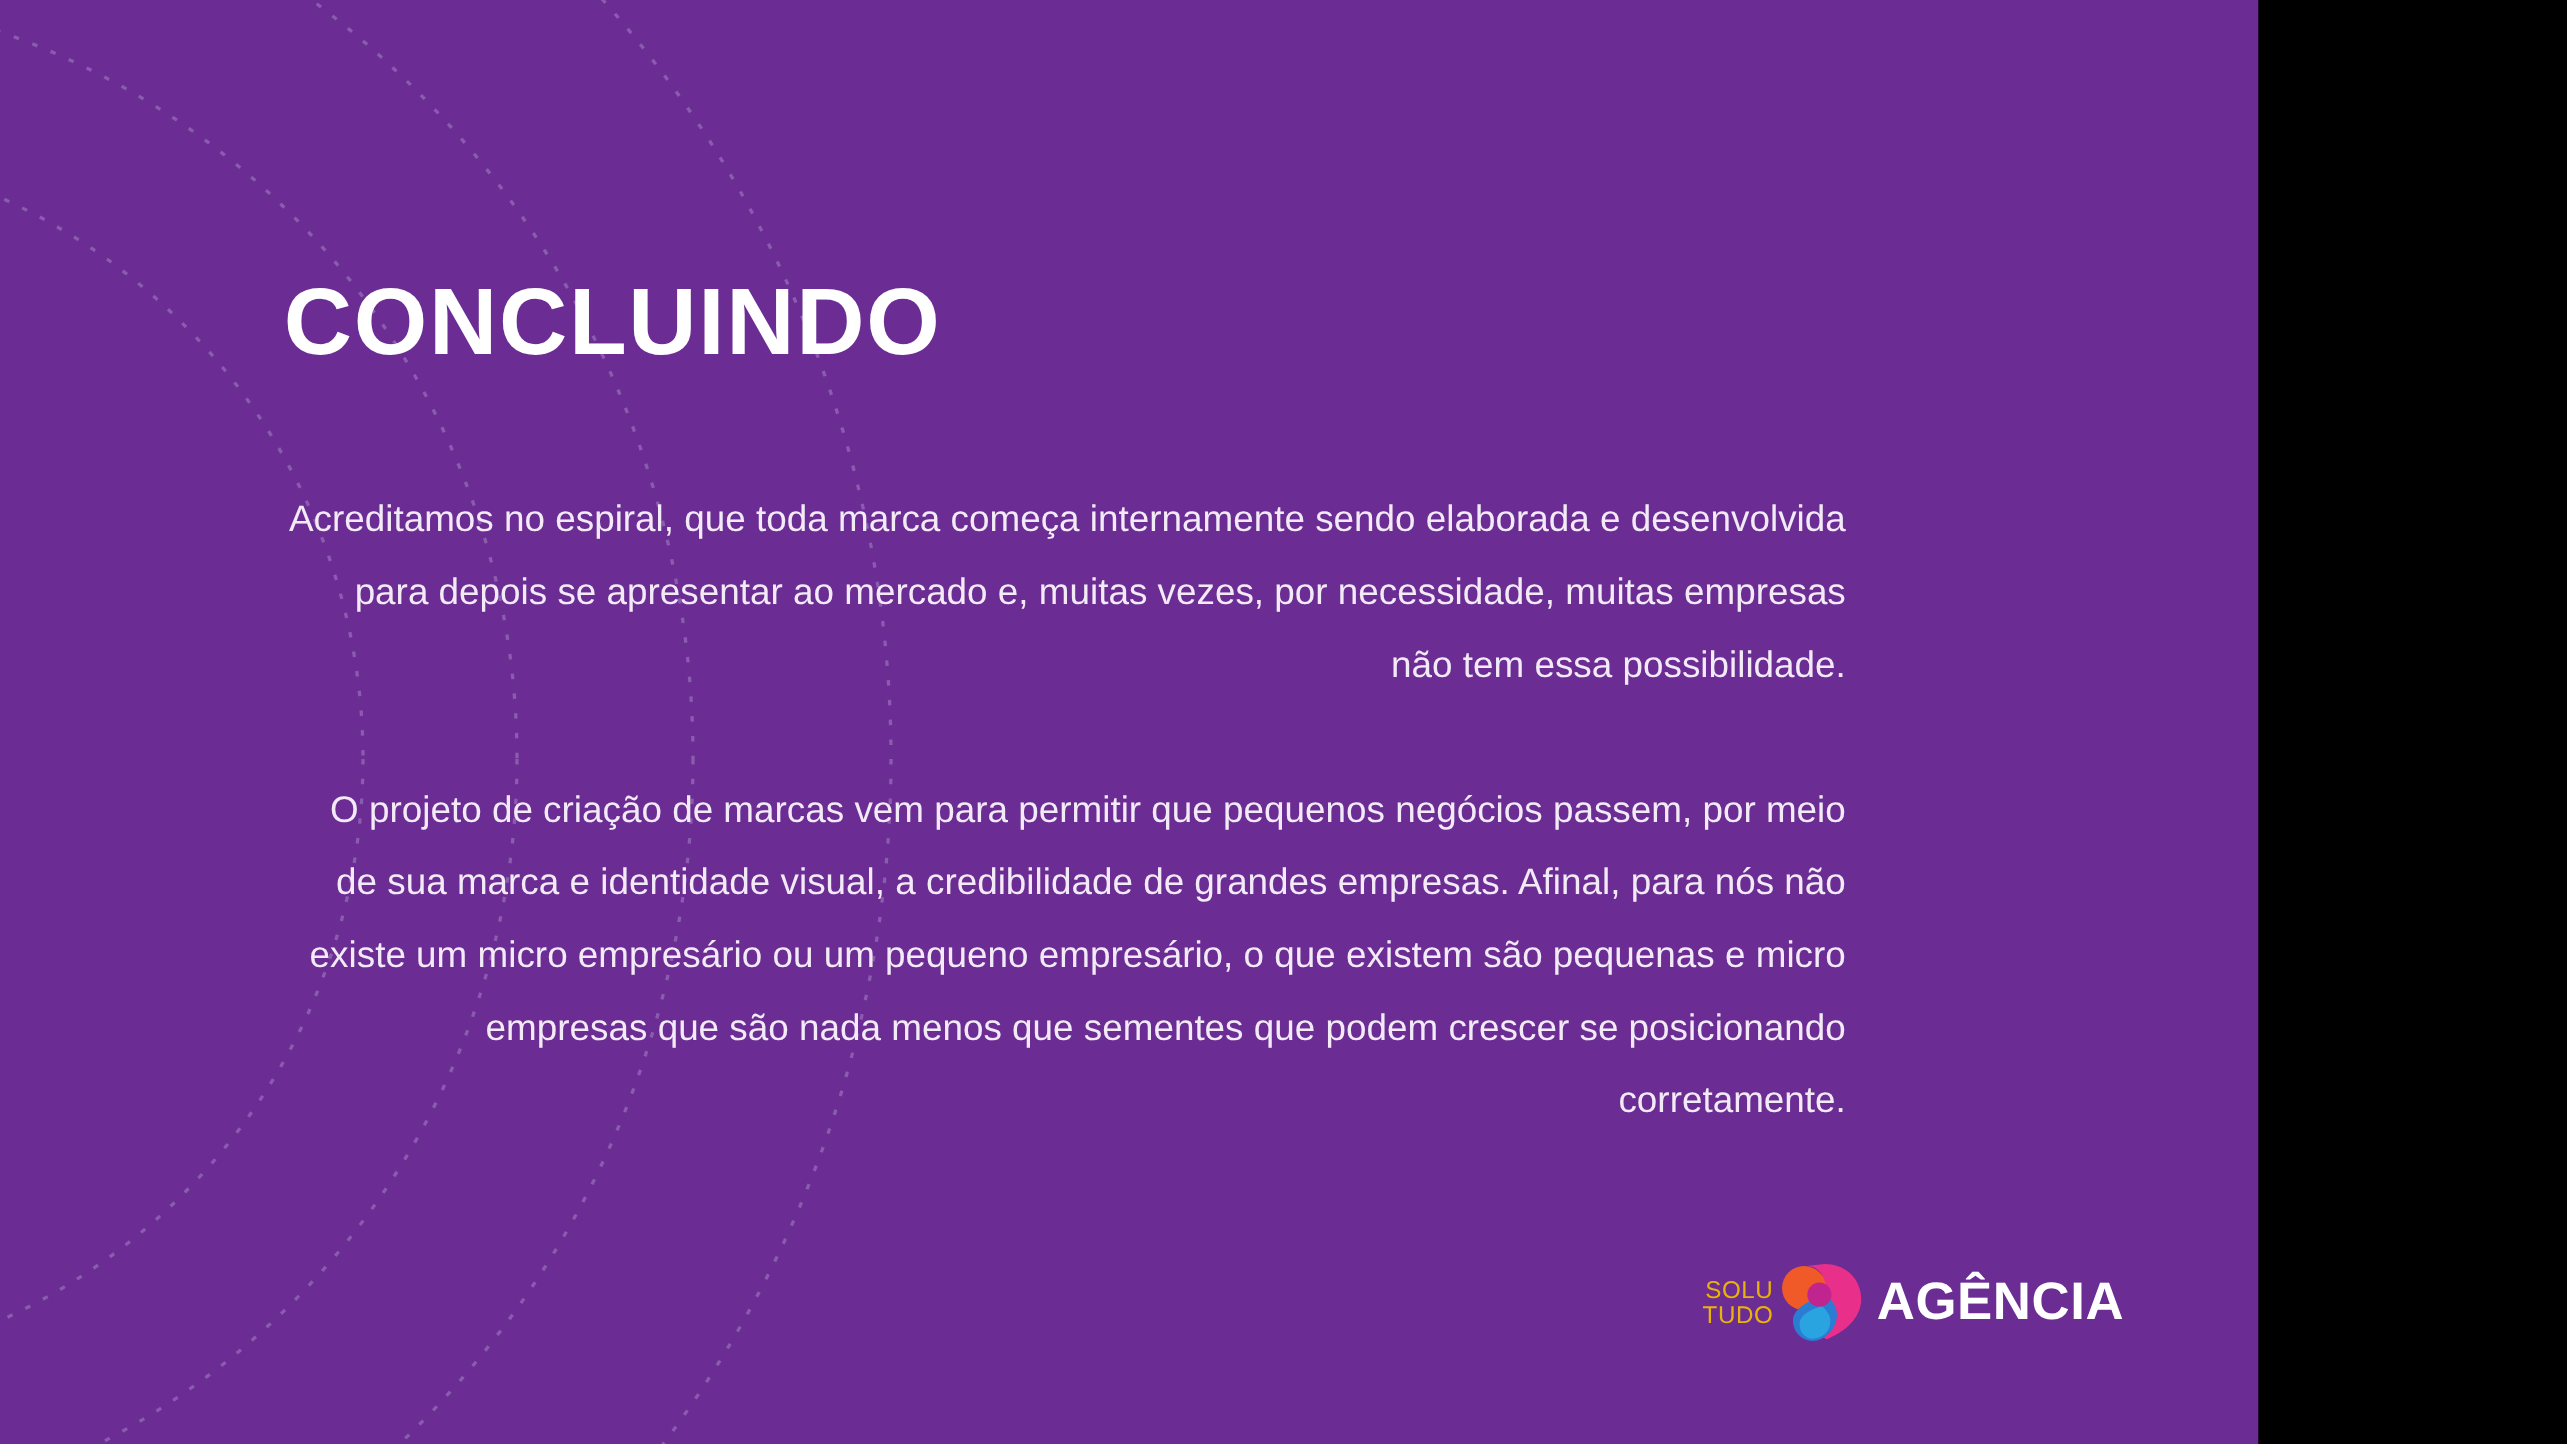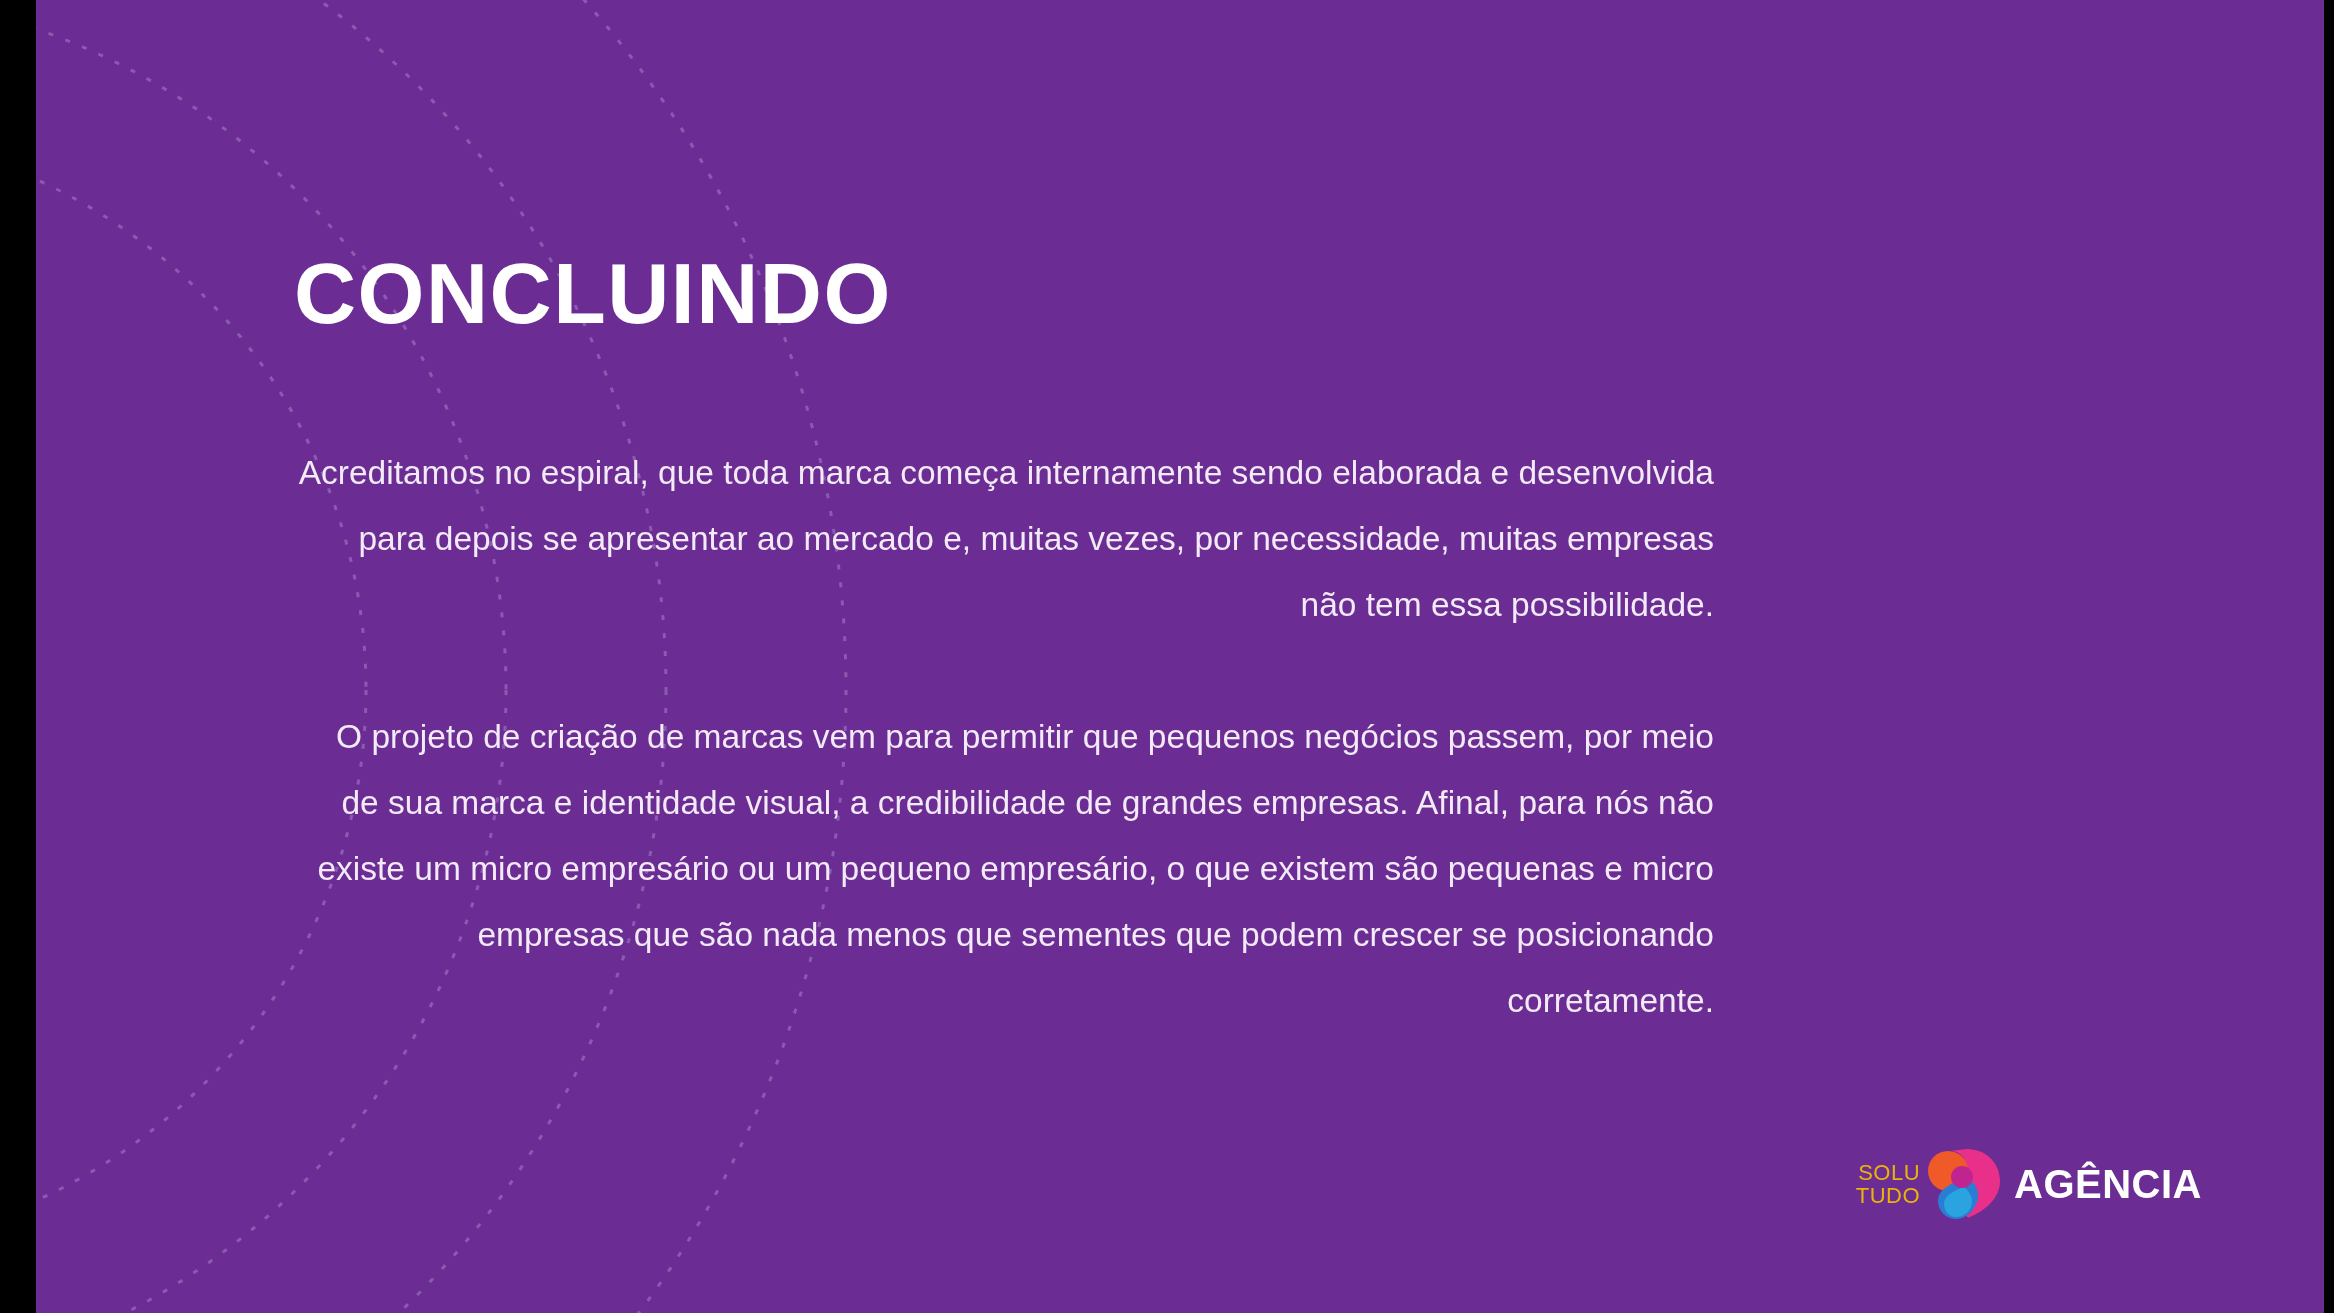--- a/index.html
+++ b/index.html
@@ -2,27 +2,26 @@
 <html lang="pt-BR"><head>
 <meta charset="utf-8">
 <style>
   html, body {
     margin: 0;
     padding: 0;
     background: #000;
   }
   .slide {
     position: relative;
-    width: 2288px;
+    width: 2053px;
     height: 1313px;
     background: #6B2C91;
     background-color: #6B2D93;
     overflow: hidden;
     font-family: "Liberation Sans", sans-serif;
-    margin-left: 36px;
   }
 
   
   .arcs {
     position: absolute;
     left: -560px;
     top: -260px;
     width: 1500px;
     height: 1900px;
     pointer-events: none;
@@ -78,21 +77,21 @@
   .logo-mark {
     position: relative;
     width: 78px;
     height: 74px;
     margin-right: 10px;
   }
   .logo-mark svg { display:block; }
   .logo-word {
     color: #FFFFFF;
     font-weight: 800;
-    font-size: 40px;
+    font-size: 48px;
     letter-spacing: 0.5px;
     line-height: 1;
     text-align: center;
   }
 </style>
 </head>
 <body>
 
 <div class="slide">
 

